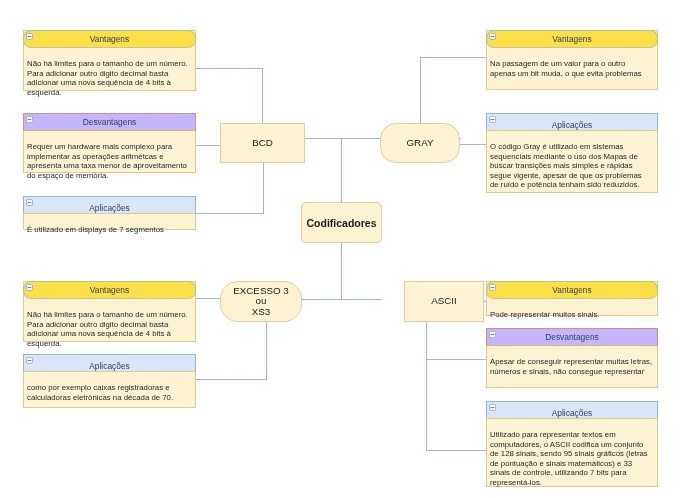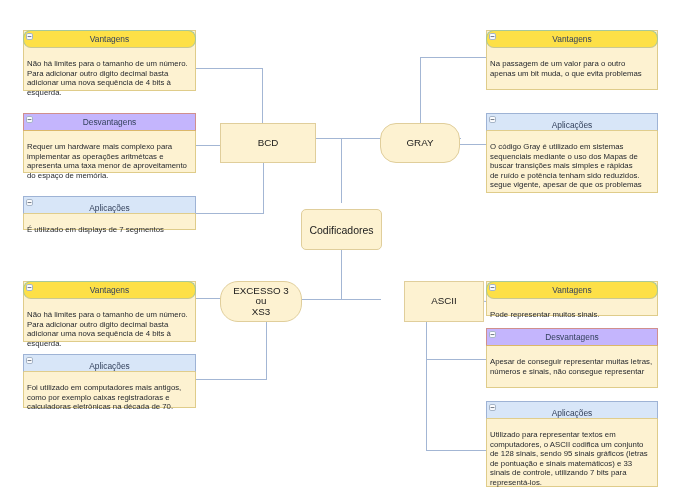--- a/index.html
+++ b/index.html
@@ -3,21 +3,21 @@
 <meta charset="utf-8">
 <title>Codificadores</title>
 <style>
   html,body{margin:0;padding:0;background:#ffffff;}
   body{width:681px;height:498px;font-family:"Liberation Sans",sans-serif;overflow:hidden;position:relative;}
   #canvas{position:absolute;left:0;top:0;width:681px;height:498px;background:#fff;}
   svg.links{position:absolute;left:0;top:0;width:681px;height:498px;}
   .node{position:absolute;box-sizing:border-box;background:#FDF2D1;border:1px solid #E0CE9B;
         display:flex;align-items:center;justify-content:center;text-align:center;color:#1b1b1b;
         font-size:9.8px;line-height:10.5px;white-space:pre-line;}
-  .node.center{border-radius:5px;font-weight:normal;font-size:10.5px;line-height:12px;background:#FDF2D1;border-color:#E0CE9B;margin-top:7px;}
+  .node.center{border-radius:5px;font-weight:bold;font-size:10.5px;line-height:12px;background:#FDF2D1;border-color:#E0CE9B;}
   .card{position:absolute;box-sizing:border-box;border:1px solid #DFCC8A;background:#FDF2D1;}
   .card .hd{position:absolute;left:-1px;top:-1px;right:-1px;box-sizing:border-box;height:18px;border:1px solid #b3cba6;
             display:flex;align-items:center;justify-content:center;font-size:8.4px;color:#33415c;}
   .card .bd{box-sizing:border-box;padding:28px 3px 2px 3px;font-size:7.8px;line-height:9.5px;color:#26292e;}
   .card .bd .ln{white-space:nowrap;}
   .hd.green{background:#fde047;border-color:#a7c89a;border-bottom-color:#c9c893;border-radius:8px;}
   .hd.red{background:#c4b5fd;border-color:#d08f8d;border-bottom-color:#dbb76a;}
   .hd.blue{background:#D8E6F8;border-color:#9eb3d5;border-bottom-color:#e0cd8c;align-items:flex-end;}
   .ico{position:absolute;left:2px;top:2px;width:7px;height:7px;line-height:0;}
 </style>
@@ -35,21 +35,21 @@
 <path d="M 196.5 145.5 L 220.5 145.5" fill="none" stroke="#A3B6D4" stroke-width="1" stroke-linecap="square" stroke-linejoin="miter" shape-rendering="crispEdges"></path>
 <path d="M 196.5 213.5 L 263.5 213.5 L 263.5 163.5" fill="none" stroke="#A3B6D4" stroke-width="1" stroke-linecap="square" stroke-linejoin="miter" shape-rendering="crispEdges"></path>
 <path d="M 486.5 57.5 L 420.5 57.5 L 420.5 123.5" fill="none" stroke="#A3B6D4" stroke-width="1" stroke-linecap="square" stroke-linejoin="miter" shape-rendering="crispEdges"></path>
 <path d="M 486.5 144.5 L 460.5 144.5" fill="none" stroke="#A3B6D4" stroke-width="1" stroke-linecap="square" stroke-linejoin="miter" shape-rendering="crispEdges"></path>
 <path d="M 196.5 298.5 L 221.5 298.5" fill="none" stroke="#A3B6D4" stroke-width="1" stroke-linecap="square" stroke-linejoin="miter" shape-rendering="crispEdges"></path>
 <path d="M 196.5 379.5 L 266.5 379.5 L 266.5 322.5" fill="none" stroke="#A3B6D4" stroke-width="1" stroke-linecap="square" stroke-linejoin="miter" shape-rendering="crispEdges"></path>
 <path d="M 459.5 299.5 L 486.5 301.5" fill="none" stroke="#A3B6D4" stroke-width="1" stroke-linecap="square" stroke-linejoin="miter"></path>
 <path d="M 486.5 359.5 L 426.0 359.5 L 426.0 322.5" fill="none" stroke="#A3B6D4" stroke-width="1" stroke-linecap="square" stroke-linejoin="miter" shape-rendering="crispEdges"></path>
 <path d="M 486.5 450.5 L 426.0 450.5 L 426.0 359.5" fill="none" stroke="#A3B6D4" stroke-width="1" stroke-linecap="square" stroke-linejoin="miter" shape-rendering="crispEdges"></path>
 </svg>
-<div class="node" style="left:220px;top:123px;width:96px;height:40px;"><span>BCD</span></div>
+<div class="node" style="left:220px;top:123px;width:85px;height:40px;"><span>BCD</span></div>
 <div class="card" style="left:23px;top:30px;width:173px;height:61px;">
       <div class="hd green">
         <span class="ico"><svg width="7" height="7" viewBox="0 0 7 7">
             <rect x="0.5" y="0.5" width="6" height="6" rx="1.4" ry="1.4" fill="#fbfcfe" stroke="#a6b5c8" stroke-width="1"></rect>
             <rect x="1.6" y="3.1" width="3.8" height="0.95" fill="#6b7380"></rect>
           </svg></span>
         <span>Vantagens</span>
       </div>
       <div class="bd">
         <div class="ln">Não há limites para o tamanho de um número.</div>
@@ -104,22 +104,22 @@
         <span class="ico"><svg width="7" height="7" viewBox="0 0 7 7">
             <rect x="0.5" y="0.5" width="6" height="6" rx="1.4" ry="1.4" fill="#fbfcfe" stroke="#a6b5c8" stroke-width="1"></rect>
             <rect x="1.6" y="3.1" width="3.8" height="0.95" fill="#6b7380"></rect>
           </svg></span>
         <span>Aplicações</span>
       </div>
       <div class="bd">
         <div class="ln">O código Gray é utilizado em sistemas</div>
         <div class="ln">sequenciais mediante o uso dos Mapas de</div>
         <div class="ln">buscar transições mais simples e rápidas</div>
+        <div class="ln">segue vigente, apesar de que os problemas</div>
         <div class="ln">de ruído e potência tenham sido reduzidos.</div>
-        <div class="ln">segue vigente, apesar de que os problemas</div>
       </div>
     </div>
 <div class="node" style="left:220px;top:281px;width:82px;height:41px;border-radius:18px;"><span>EXCESSO 3
 ou
 XS3</span></div>
 <div class="card" style="left:23px;top:281px;width:173px;height:61px;">
       <div class="hd green">
         <span class="ico"><svg width="7" height="7" viewBox="0 0 7 7">
             <rect x="0.5" y="0.5" width="6" height="6" rx="1.4" ry="1.4" fill="#fbfcfe" stroke="#a6b5c8" stroke-width="1"></rect>
             <rect x="1.6" y="3.1" width="3.8" height="0.95" fill="#6b7380"></rect>
@@ -135,21 +135,20 @@
     </div>
 <div class="card" style="left:23px;top:354px;width:173px;height:54px;">
       <div class="hd blue">
         <span class="ico"><svg width="7" height="7" viewBox="0 0 7 7">
             <rect x="0.5" y="0.5" width="6" height="6" rx="1.4" ry="1.4" fill="#fbfcfe" stroke="#a6b5c8" stroke-width="1"></rect>
             <rect x="1.6" y="3.1" width="3.8" height="0.95" fill="#6b7380"></rect>
           </svg></span>
         <span>Aplicações</span>
       </div>
       <div class="bd">
-        <div class="ln">Foi utilizado em computadores mais antigos,</div>
         <div class="ln">como por exemplo caixas registradoras e</div>
         <div class="ln">calculadoras eletrônicas na década de 70.</div>
       </div>
     </div>
 <div class="node" style="left:380px;top:281px;width:80px;height:41px;margin-left:24px;"><span>ASCII</span></div>
 <div class="card" style="left:486px;top:281px;width:172px;height:35px;">
       <div class="hd green">
         <span class="ico"><svg width="7" height="7" viewBox="0 0 7 7">
             <rect x="0.5" y="0.5" width="6" height="6" rx="1.4" ry="1.4" fill="#fbfcfe" stroke="#a6b5c8" stroke-width="1"></rect>
             <rect x="1.6" y="3.1" width="3.8" height="0.95" fill="#6b7380"></rect>

